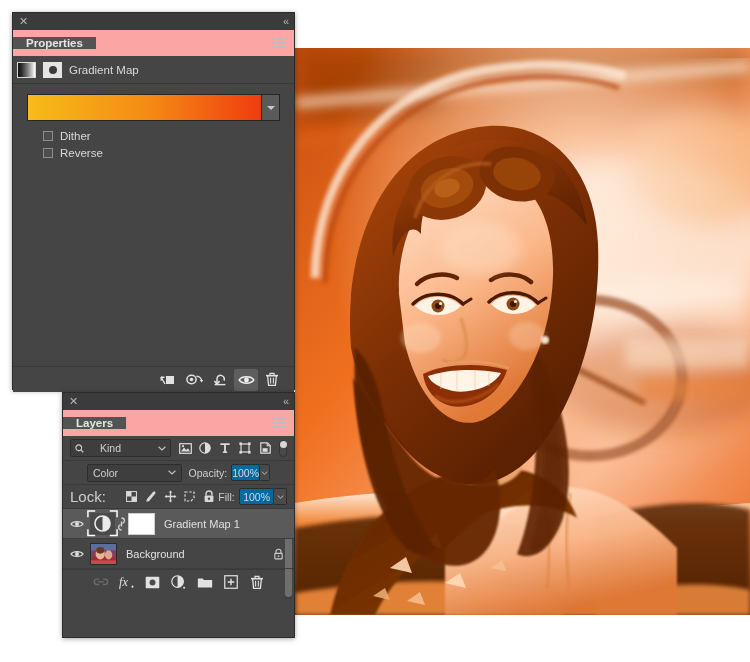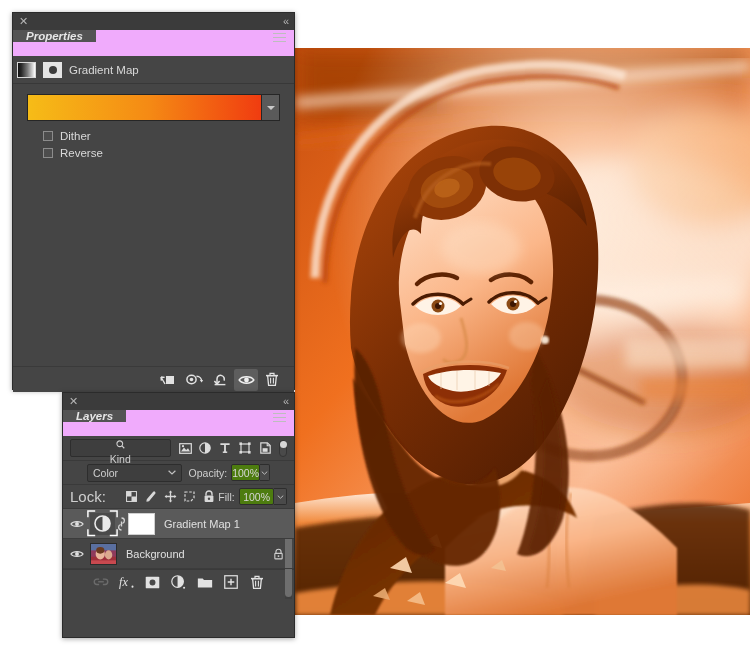--- a/index.html
+++ b/index.html
@@ -37,24 +37,23 @@
     justify-content: space-between;
     padding: 0 6px;
   }
   .tb-close {
     color:#b5b5b5; font-size:11px; line-height:1;
     font-family:"DejaVu Sans", sans-serif; cursor:pointer;
   }
   .tb-collapse { color:#b5b5b5; font-size:11px; line-height:1; cursor:pointer; letter-spacing:-1px;}
   .panel-tabrow {
     height: 26px;
-    background: #f0abfc;
-    display:flex; align-items:flex-start;
+    background: #fca5a5;
+    display:flex; align-items:center;
     position:relative;
-    font-style:italic;
   }
   .panel-tab {
     background:#535353;
     padding: 0 13px;
     display:flex; align-items:center;
     font-weight:bold; font-size:11.5px;
     color:#e6e6e6;
     cursor:pointer;
   }
   .panel-menu {
@@ -131,22 +130,22 @@
 
   
   #layers-panel { left:62px; top:392px; width:233px; height:246px; }
   .lp-row { background:#454545; display:flex; align-items:center; }
 
   .filter-row { height:25px; padding:0 7px; gap:0; border-bottom:1px solid #3a3a3a;}
   .kind-select {
     width:108px; height:18px;
     background:#3e3e3e; border:1px solid #2d2d2d;
     border-radius:2px;
-    display:flex; align-items:center; gap:4px;
-    padding:0 4px; cursor:pointer;flex-direction:column;
+    display:flex; align-items:center; gap:16px;
+    padding:0 4px; cursor:pointer;
   }
   .kind-label { font-size:10.5px; color:#cfcfcf; flex:1; }
   .filter-icons { display:flex; align-items:center; gap:1px; margin-left:5px; }
   .fi { width:19px;height:19px; display:flex;align-items:center;justify-content:center; cursor:pointer;}
   .toggle-pill {
     margin-left:4px; width:9px; height:17px;
     background:#4a4a4a; border:1px solid #343434;
     border-radius:5px; position:relative; cursor:pointer;
   }
   .toggle-pill::after {
@@ -157,21 +156,21 @@
   .blend-row { height:24px; padding:0 24px; border-bottom:1px solid #3a3a3a; }
   .blend-select {
     width:122px; height:18px;
     background:#3e3e3e; border:1px solid #2d2d2d; border-radius:2px;
     display:flex; align-items:center; padding:0 5px; cursor:pointer;
   }
   .blend-label { font-size:10.5px; color:#cfcfcf; flex:1; }
   .opacity-label { font-size:10.5px; color:#cfcfcf; margin-left:7px; }
   .num-field {
     width:37px;height:17px; margin-left:4px;
-    background:#4d7c0f;border:1px solid #2d2d2d;border-radius:2px;
+    background:#0369a1;border:1px solid #2d2d2d;border-radius:2px;
     display:flex;align-items:center;justify-content:center;
     font-size:10.5px;color:#d6d6d6; cursor:text;
   }
   .num-caret {
     width:13px;height:17px;background:#4a4a4a;border:1px solid #2d2d2d;
     border-left:none;border-radius:0 2px 2px 0;
     display:flex;align-items:center;justify-content:center;cursor:pointer;
   }
 
   .lock-row { height:24px; padding:0 7px; border-bottom:1px solid #3a3a3a; }

